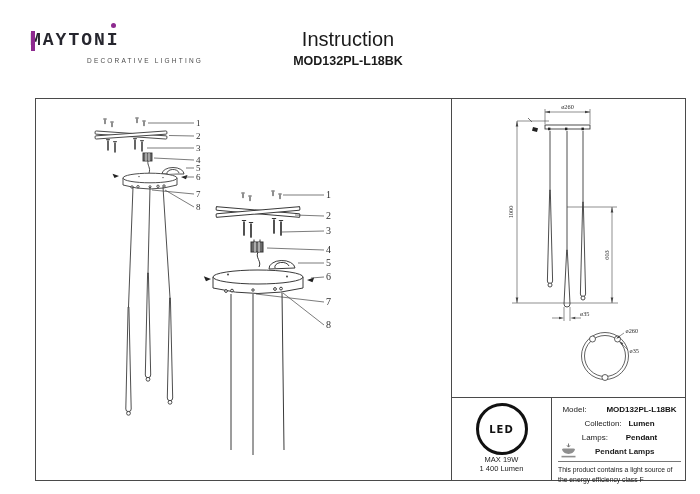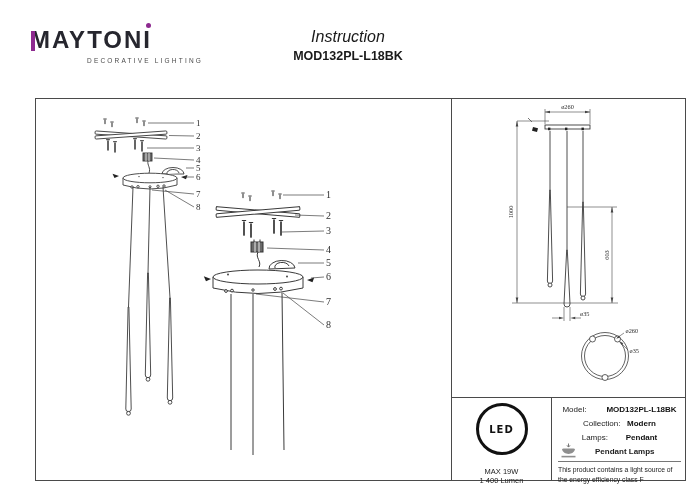--- a/index.html
+++ b/index.html
@@ -2,50 +2,50 @@
 <html><head>
 <meta charset="utf-8">
 <style>
   * { margin:0; padding:0; box-sizing:border-box; }
   html,body { width:700px; height:494px; background:#ffffff; overflow:hidden;
               font-family:"Liberation Sans", sans-serif; color:#222; position:relative; }
   .abs { position:absolute; }
 
   
   .logo { left:30px; top:25px; }
-  .logo-text { font-weight:bold; font-size:24px; letter-spacing:2px; color:#26262e;
-               font-family:Liberation Sans, sans-serif; line-height:30px; white-space:nowrap; }
+  .logo-text { font-weight:bold; font-size:18px; letter-spacing:2px; color:#26262e;
+               font-family:Liberation Mono, monospace; line-height:30px; white-space:nowrap; }
   .logo-i { position:relative; display:inline-block; }
   .logo-i .dot { position:absolute; width:5px; height:5px; border-radius:50%;
                  background:#8d2a8f; top:-2px; left:50%; margin-left:-2px; }
   .logo-m-accent { left:31px; top:31px; width:4px; height:20px; background:#8d2a8f; }
   .logo-tagline { font-size:6.5px; letter-spacing:2.2px; color:#4a4a4a; margin-top:2px;
                   padding-left:57px; white-space:nowrap; }
   .title-block { left:283px; top:28px; width:130px; text-align:center; }
-  .page-title { font-size:16px; color:#1a1a1a;font-style:italic; }
+  .page-title { font-size:20px; color:#1a1a1a; }
   .page-model { font-size:12.5px; font-weight:bold; margin-top:3px; color:#1a1a1a; }
 
   
   .main-box { left:35px; top:98px; width:651px; height:383px; border:1px solid #4a4a4a; }
   .vline1 { left:451px; top:98px; width:1px; height:383px; background:#4a4a4a; }
   .hline1 { left:451px; top:397px; width:235px; height:1px; background:#4a4a4a; }
   .vline2 { left:551px; top:397px; width:1px; height:84px; background:#4a4a4a; }
 
   svg text { font-family:"Liberation Serif", serif; fill:#2e2e2e; }
   .callout { font-size:10px; }
   .callout-s { font-size:9px; }
   .dimtxt { font-size:6.3px; }
 
   
   .led-cell { left:452px; top:398px; width:99px; height:83px; text-align:center; }
   .led-circle { margin:5px auto 0 auto; width:52px; height:52px; border:3px solid #111;
                 border-radius:50%; display:flex; align-items:center; justify-content:center; }
   .led-word { font-weight:bold; font-size:10px; letter-spacing:1px; color:#111;
               font-family:"DejaVu Sans", sans-serif; }
-  .led-power { font-size:7.5px; margin-top:12px; color:#222; }
+  .led-power { font-size:7.5px; margin-top:0; color:#222; }
   .led-flux  { font-size:7.5px; margin-top:0; color:#222; }
 
   
   .info-cell { left:552px; top:398px; width:134px; height:83px; padding:7px 5px 4px 6px; }
   .info-row { display:flex; font-size:8px; margin-bottom:5px;justify-content:center; }
   .info-label { width:44px; color:#222; }
   .info-value { font-weight:bold; color:#111; }
   .type-row { display:flex; align-items:flex-end; margin-top:-4px; margin-bottom:3px; }
   .type-icon { width:17px; height:15px; margin-left:2px; }
   .type-value { font-size:8px; font-weight:bold; margin-left:18px; margin-bottom:2px; }
@@ -337,21 +337,21 @@
   <div class="led-flux">1 400 Lumen</div>
 </div>
 
 <div class="abs info-cell">
   <div class="info-row">
     <span class="info-label">Model:</span>
     <span class="info-value">MOD132PL-L18BK</span>
   </div>
   <div class="info-row">
     <span class="info-label">Collection:</span>
-    <span class="info-value">Modern</span>
+    <span class="info-value">Lumen</span>
   </div>
   <div class="info-row">
     <span class="info-label">Lamps:</span>
     <span class="info-value">Pendant</span>
   </div>
   <div class="type-row">
     <svg class="type-icon" viewBox="0 0 17 15">
       <line x1="8.5" y1="0.5" x2="8.5" y2="4" stroke="#777" stroke-width="1"></line>
       <path d="M7,2.2 a1.5,1.5 0 1 0 3,0" fill="none" stroke="#777" stroke-width="0.8"></path>
       <path d="M2,6 C3.2,12.5 13.8,12.5 15,6 L13.5,5.4 L3.5,5.4 Z" fill="#8f8f8f"></path>

